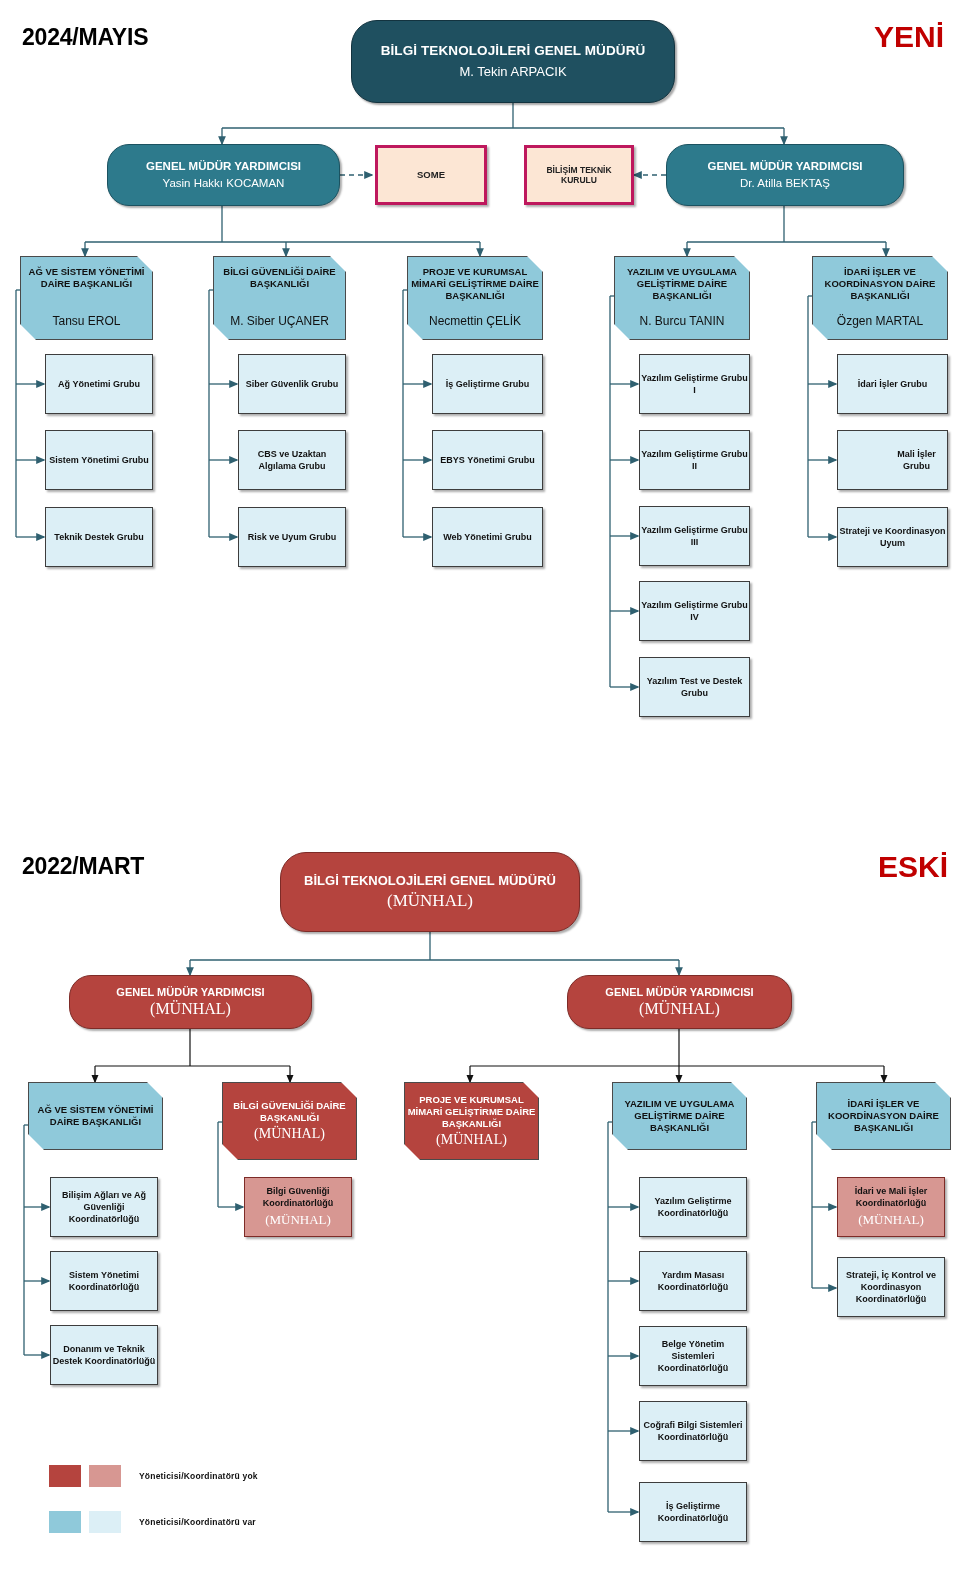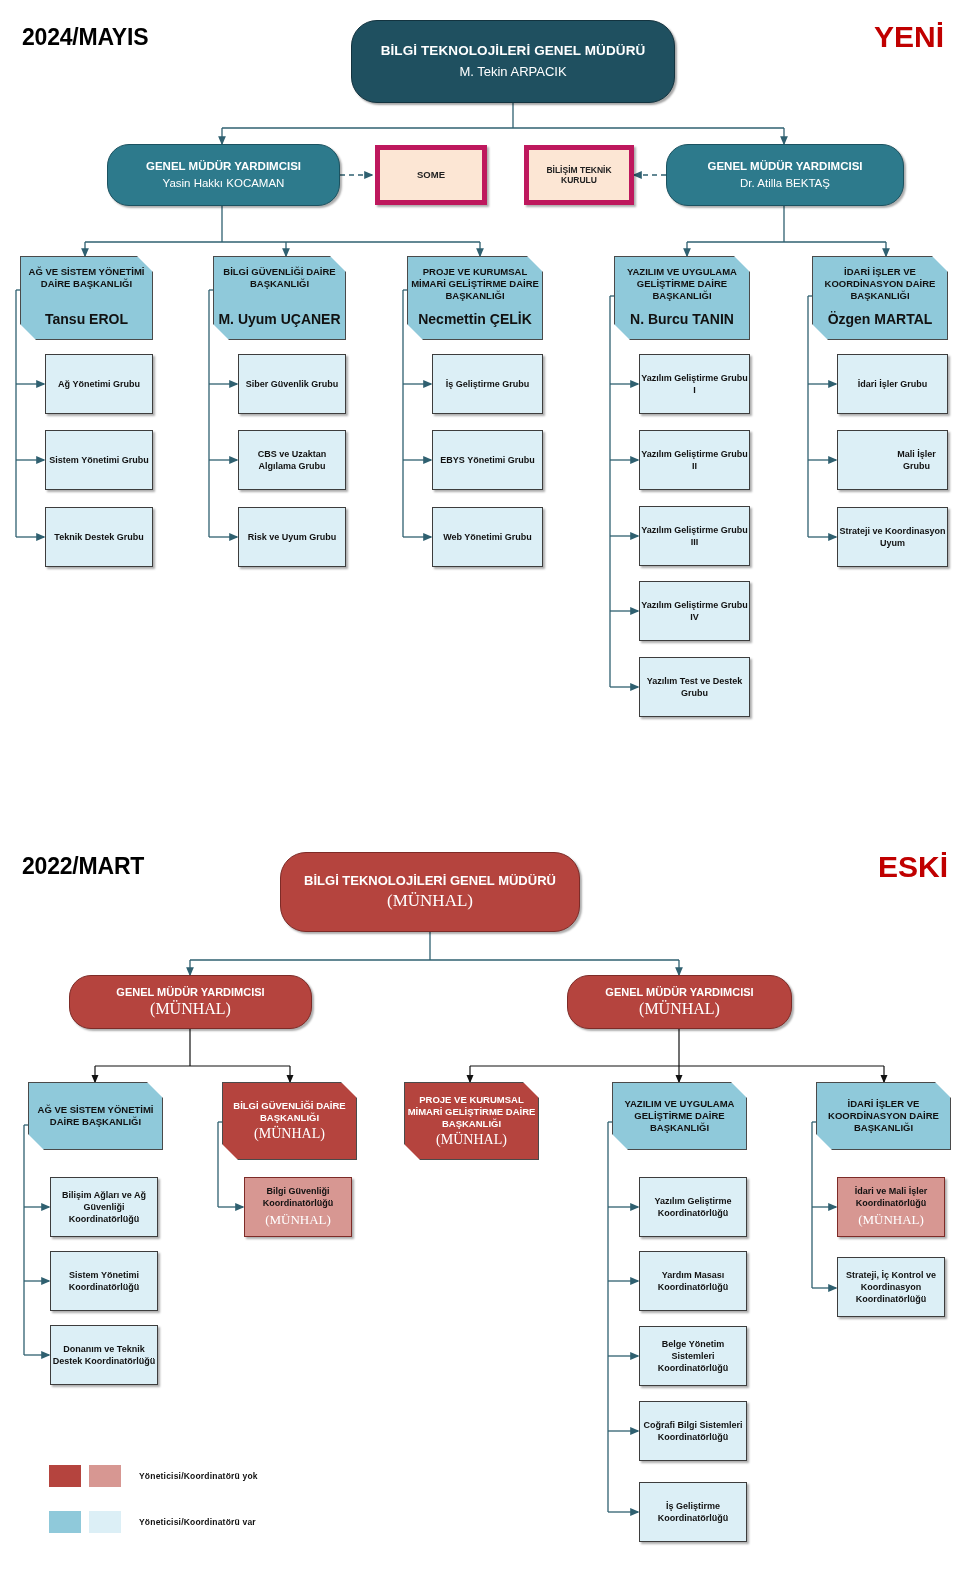--- a/index.html
+++ b/index.html
@@ -48,40 +48,40 @@
   .gm-red { border-radius:26px; }
   .gmy-red { border-radius:22px; }
   .gm-red .t1 { font-weight:bold; font-size:13px; }
   .gm-red .t2 { font-size:17px; margin-top:2px; font-family:"Liberation Serif", serif; }
   .gmy-red .t1 { font-weight:bold; font-size:11px; }
   .gmy-red .t2 { font-size:16px; margin-top:1px; font-family:"Liberation Serif", serif; }
 
   
   .peach {
     background:#FCE6D4;
-    border:5px solid #be185d;
+    border:3px solid #be185d;
     color:#222;
     box-shadow: 2px 2px 2px rgba(0,0,0,.32);
     font-size:9.5px; font-weight:bold;
   }
   .peach.small { font-size:8.5px; }
 
   
   .dept {
     background:#8FC9DA;
     border:1px solid #4a4a4a;
     color:#111;
     clip-path: polygon(0 0, calc(100% - 16px) 0, 100% 16px, 100% 100%, 16px 100%, 0 calc(100% - 16px));
     filter: drop-shadow(2px 2px 1.5px rgba(0,0,0,.4));
     justify-content:flex-start;
     padding-top:9px;
   }
   .dept.red { background:#B5443E; color:#fff; }
   .dept .dt { font-weight:bold; font-size:9.5px; line-height:1.28; }
-  .dept .dn { font-size:14px; font-weight:bold; margin-top:auto; margin-bottom:11px; }
+  .dept .dn { font-size:12px; font-weight:normal; margin-top:auto; margin-bottom:11px; }
   .dept .dmunhal { font-family:"Liberation Serif", serif; font-size:14px; margin-top:2px; color:#fff; }
 
   
   .grp {
     background:#DCEFF6;
     border:1px solid #3d3d3d;
     color:#111;
     font-size:9px; font-weight:bold; line-height:1.35;
     box-shadow: 2px 2px 2px rgba(0,0,0,.32);
   }
@@ -251,21 +251,21 @@
     </div>
   <div class="node grp" style="left:45px; top:430px; width:108px; height:60px;">
       <div>Sistem Yönetimi Grubu</div>
     </div>
   <div class="node grp" style="left:45px; top:507px; width:108px; height:60px;">
       <div>Teknik Destek Grubu</div>
     </div>
 
   <div class="node dept" style="left:213px; top:256px; width:133px; height:84px;">
     <div class="dt">BİLGİ GÜVENLİĞİ DAİRE BAŞKANLIĞI</div>
-    <div class="dn">M. Uyum UÇANER</div>
+    <div class="dn">M. Siber UÇANER</div>
   </div>
   <div class="node grp" style="left:238px; top:354px; width:108px; height:60px;">
       <div>Siber Güvenlik Grubu</div>
     </div>
   <div class="node grp" style="left:238px; top:430px; width:108px; height:60px;">
       <div>CBS ve Uzaktan Algılama Grubu</div>
     </div>
   <div class="node grp" style="left:238px; top:507px; width:108px; height:60px;">
       <div>Risk ve Uyum Grubu</div>
     </div>

